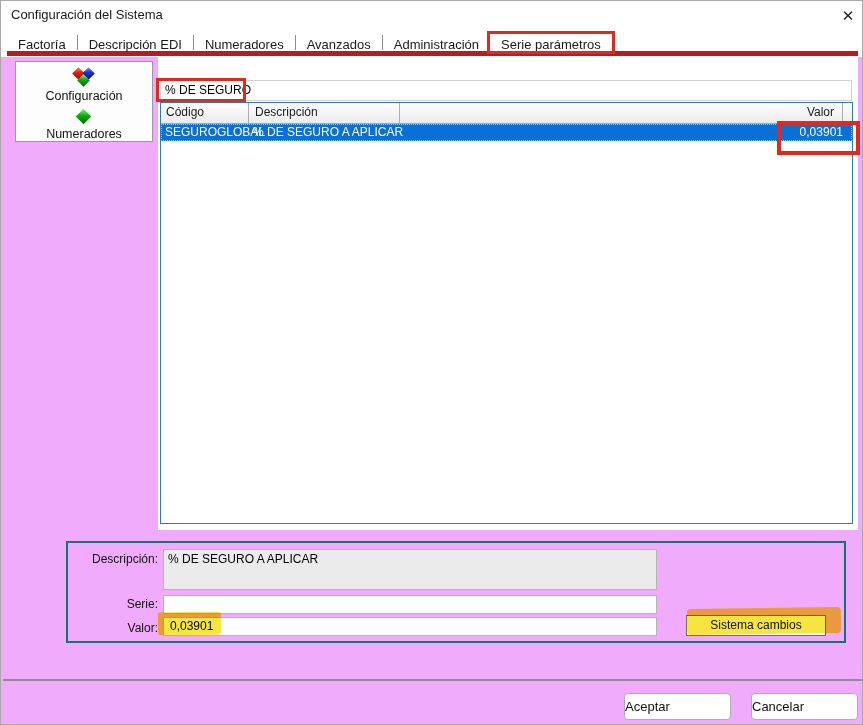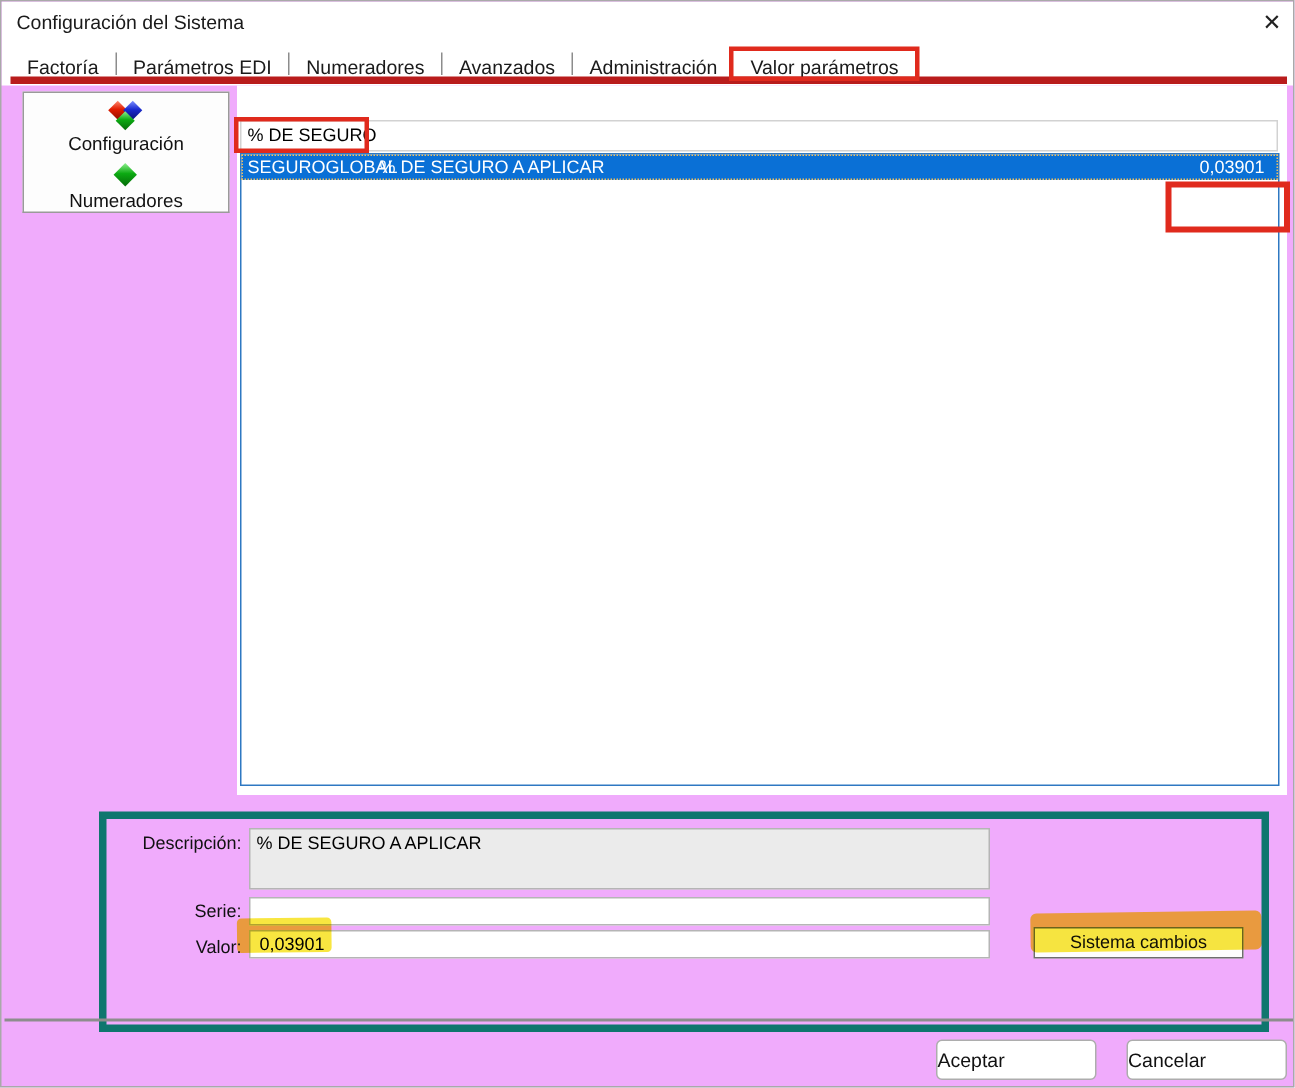--- a/index.html
+++ b/index.html
@@ -56,21 +56,21 @@
   .rc1{width:86px;padding-left:3px;}
   .rc2{flex:1;padding-left:2px;}
   .rc3{width:95px;text-align:right;padding-right:8px;}
 
   
   .red-box{border:3px solid #e02a1d;background:transparent;pointer-events:none;}
   #red-box-filter{left:155px;top:77px;width:90px;height:24px;}
   #red-box-valor-cell{left:776px;top:120px;width:83px;height:34px;border-width:4px;}
 
   
-  #group-box{left:65px;top:540px;width:780px;height:147px;border:5px solid #0f766e;}
+  #group-box{left:65px;top:540px;width:780px;height:102px;border:2px solid #0f766e;}
   .g-label{position:absolute;left:2px;width:88px;text-align:right;font-size:12px;color:#111;}
   #lbl-desc{top:9px;}
   #lbl-serie{top:54px;}
   #lbl-valor{top:78px;}
   .g-field{position:absolute;left:95px;width:494px;box-sizing:border-box;font-size:12px;color:#000;}
   #fld-desc{top:6px;height:41px;background:#ebebeb;border:1px solid #b5b5b5;padding:2px 4px;}
   #fld-serie{top:52px;height:19px;background:#fff;border:1px solid #b5b5b5;padding:1px 4px;line-height:15px;}
   #fld-valor{top:74px;height:19px;background:#fff;border:1px solid #b5b5b5;padding:1px 6px;line-height:15px;}
   #btn-save{position:absolute;left:618px;top:72px;width:140px;height:21px;background:#fdfdfd;
             border:1px solid #6e6e6e;font-size:12px;text-align:center;line-height:19px;
@@ -95,48 +95,54 @@
 
   <div class="abs" id="top-band"></div>
   <div class="abs" id="content-white"></div>
 
   <div class="abs" id="window-title">Configuración del Sistema</div>
   <div class="abs" id="close-x">✕</div>
 
   <div class="abs" id="tabstrip">
     <span class="tab">Factoría</span>
     <span class="tab-sep"></span>
-    <span class="tab">Parámetros EDI</span>
+    <span class="tab">Descripción EDI</span>
     <span class="tab-sep"></span>
     <span class="tab">Numeradores</span>
     <span class="tab-sep"></span>
     <span class="tab">Avanzados</span>
     <span class="tab-sep"></span>
     <span class="tab">Administración</span>
-    <span class="tab red-ring-outline">Valor parámetros</span>
+    <span class="tab red-ring-outline">Serie parámetros</span>
   </div>
 
   <div class="abs side-btn" id="btn-config">
     <span class="icon-cluster">
       <i class="dm red"></i>
         <i class="dm blue"></i>
         <i class="dm green"></i>
     </span>
     <span class="lbl">Configuración</span>
   </div>
   <div class="abs side-btn" id="btn-numeradores">
     <span class="icon-single">
         <i class="dm"></i>
       </span>
     <span class="lbl">Numeradores</span>
   </div>
 
   <div class="abs" id="filter-input">% DE SEGURO</div>
 
   <div class="abs" id="param-table">
+    <div id="tbl-header">
+      <div class="hc hc1">Código</div>
+      <div class="hc hc2">Descripción</div>
+      <div class="hc hc3">Valor</div>
+      <div class="hc hc4"></div>
+    </div>
     <div id="tbl-row">
       <div class="rc1">SEGUROGLOBAL</div>
       <div class="rc2">% DE SEGURO A APLICAR</div>
       <div class="rc3">0,03901</div>
     </div>
   </div>
 
   <div class="abs red-box" id="red-box-filter"></div>
   <div class="abs red-box" id="red-box-valor-cell"></div>
 

